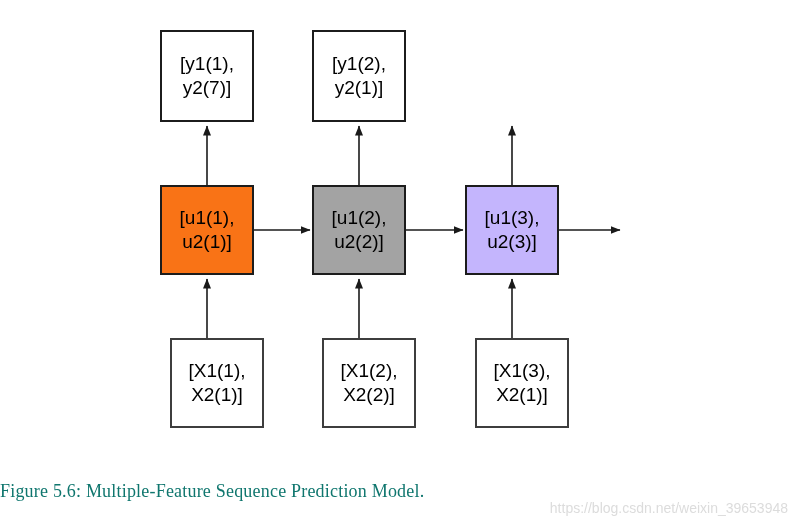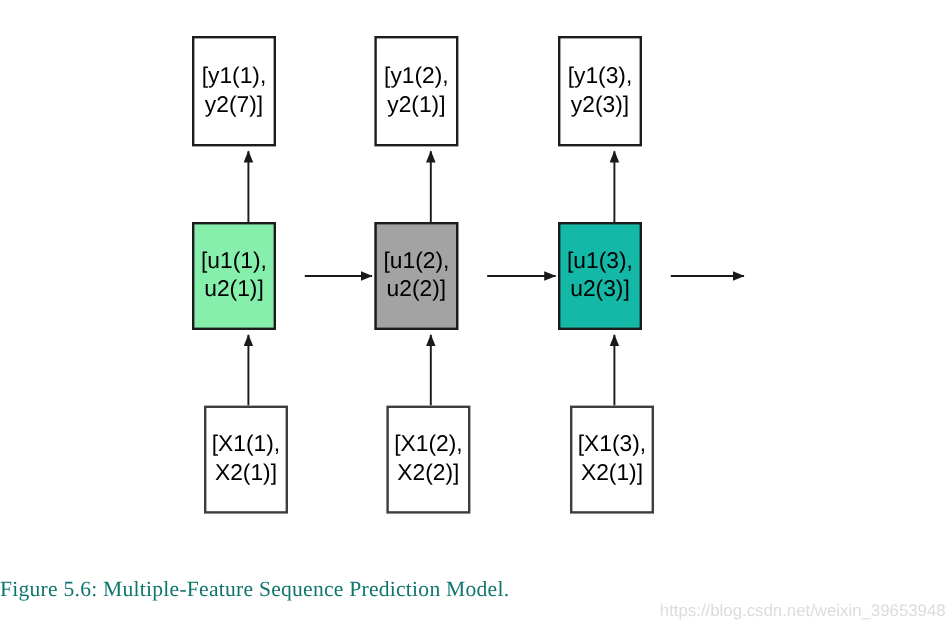--- a/index.html
+++ b/index.html
@@ -13,21 +13,21 @@
     font-family: "Liberation Sans", sans-serif;
   }
   .arrows {
     position: absolute;
     left: 0; top: 0;
     width: 792px; height: 524px;
     pointer-events: none;
   }
   .box {
     position: absolute;
-    width: 70px;
+    width: 94px;
     border: 2px solid #1c1c1c;
     background: #ffffff;
     display: flex;
     flex-direction: column;
     align-items: center;
     justify-content: center;
     font-size: 19px;
     line-height: 24px;
     color: #000000;
     text-align: center;
@@ -84,34 +84,30 @@
   </svg>
 
   <div class="box row-output col-0">
     <span>[y1(1),</span>
     <span>y2(7)]</span>
   </div>
   <div class="box row-output col-1">
     <span>[y1(2),</span>
     <span>y2(1)]</span>
   </div>
-  <div class="box row-output col-2">
-    <span>[y1(3),</span>
-    <span>y2(3)]</span>
-  </div>
 
-  <div class="box row-hidden col-0" style="background-color: #86efac;">
+  <div class="box row-hidden col-0" style="background-color: #f97316;">
     <span>[u1(1),</span>
     <span>u2(1)]</span>
   </div>
   <div class="box row-hidden col-1" style="background-color: #a3a3a3;">
     <span>[u1(2),</span>
     <span>u2(2)]</span>
   </div>
-  <div class="box row-hidden col-2" style="background-color: #14b8a6;">
+  <div class="box row-hidden col-2" style="background-color: #c4b5fd;">
     <span>[u1(3),</span>
     <span>u2(3)]</span>
   </div>
 
   <div class="box row-input col-0">
     <span>[X1(1),</span>
     <span>X2(1)]</span>
   </div>
   <div class="box row-input col-1">
     <span>[X1(2),</span>

